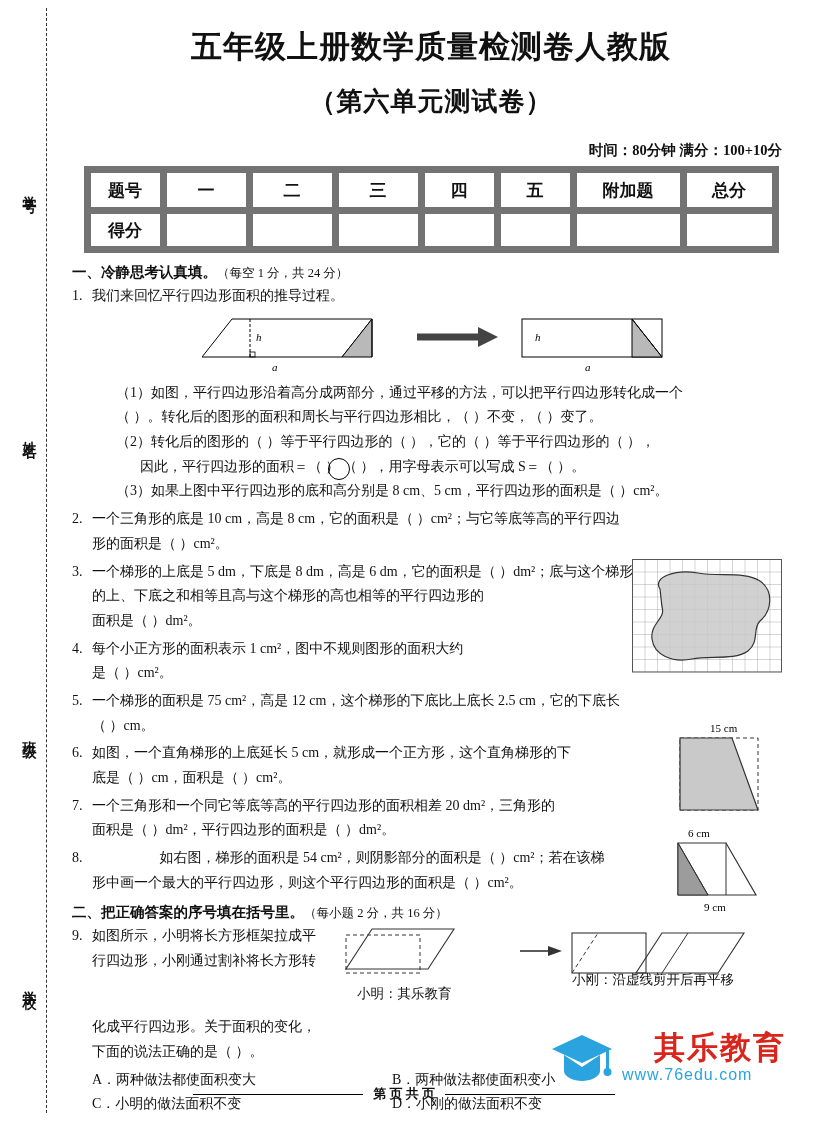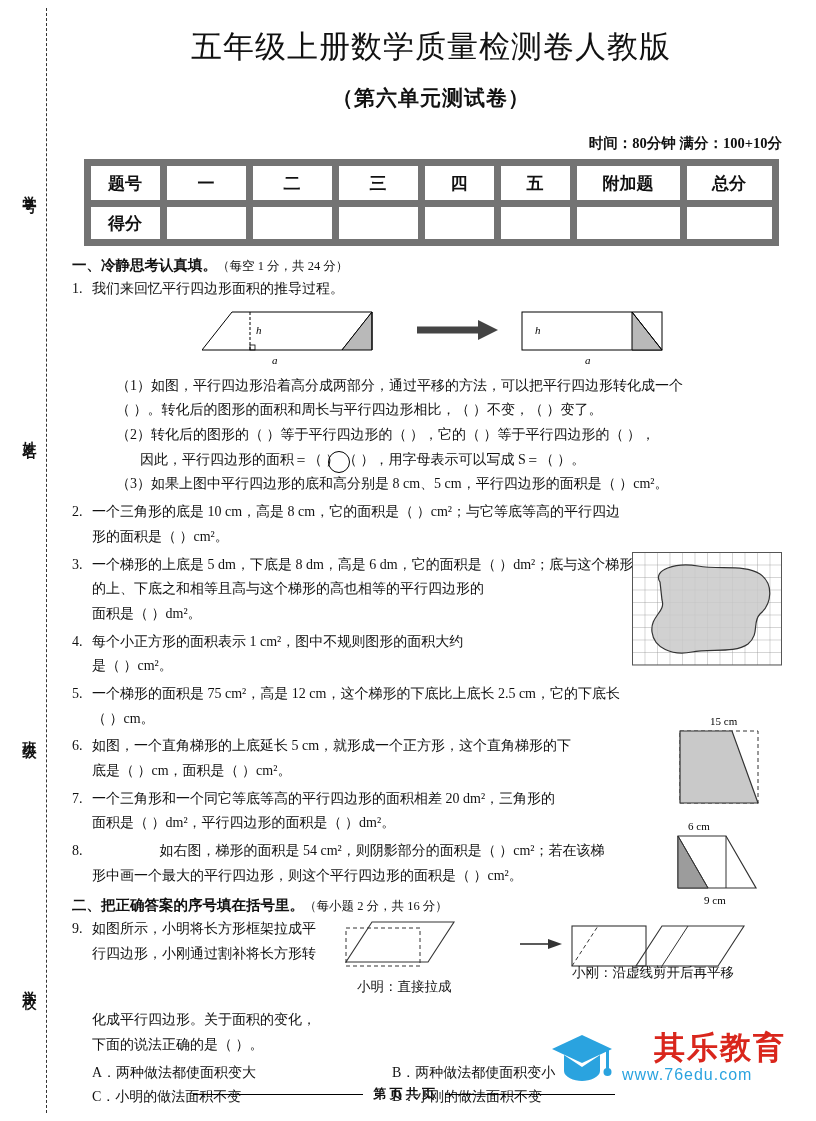--- a/index.html
+++ b/index.html
@@ -53,28 +53,28 @@
 
   .content {
     position: absolute;
     left: 72px;
     right: 26px;
     top: 0;
   }
   h1.title {
     text-align: center;
     font-size: 31px;
-    font-weight: normal;
+    font-weight: bold;
     margin: 26px 0 0 0;
     letter-spacing: 1px;
     font-family: "Liberation Serif", serif;
   }
   h2.subtitle {
     text-align: center;
-    font-size: 21px;
+    font-size: 26px;
     font-weight: bold;
     margin: 16px 0 0 0;
     letter-spacing: 1px;
   }
   .meta {
     text-align: right;
     font-size: 14.5px;
     margin: 22px 8px 6px 0;
     font-weight: bold;
   }
@@ -381,21 +381,21 @@
         <line x1="188" y1="30" x2="218" y2="30" stroke="#333" stroke-width="1.6"></line>
         <polygon points="216,25 230,30 216,35" fill="#333"></polygon>
 
         <rect x="240" y="12" width="74" height="40" fill="none" stroke="#333" stroke-width="1.1"></rect>
         <line x1="240" y1="52" x2="266" y2="12" stroke="#333" stroke-width="1" stroke-dasharray="4,3"></line>
 
         <polygon points="330,12 412,12 386,52 304,52" fill="none" stroke="#333" stroke-width="1.1"></polygon>
         <line x1="356" y1="12" x2="330" y2="52" stroke="#333" stroke-width="1"></line>
       </svg>
 
-      <div style="position:absolute;left:285px;top:60px;font-size:13.5px;">小明：直接拉成</div>
+      <div style="position:absolute;left:285px;top:60px;font-size:13.5px;">小明：其乐教育</div>
       <div style="position:absolute;left:460px;top:46px;font-size:13.5px;margin-left:40px;">小刚：沿虚线剪开后再平移</div>
     </div>
 
     <div class="opts" style="margin-top:6px;">
       <span class="col">A．两种做法都使面积变大</span><span class="col">B．两种做法都使面积变小</span><br>
       <span class="col">C．小明的做法面积不变</span><span class="col">D．小刚的做法面积不变</span>
     </div>
 
   </div>
 

